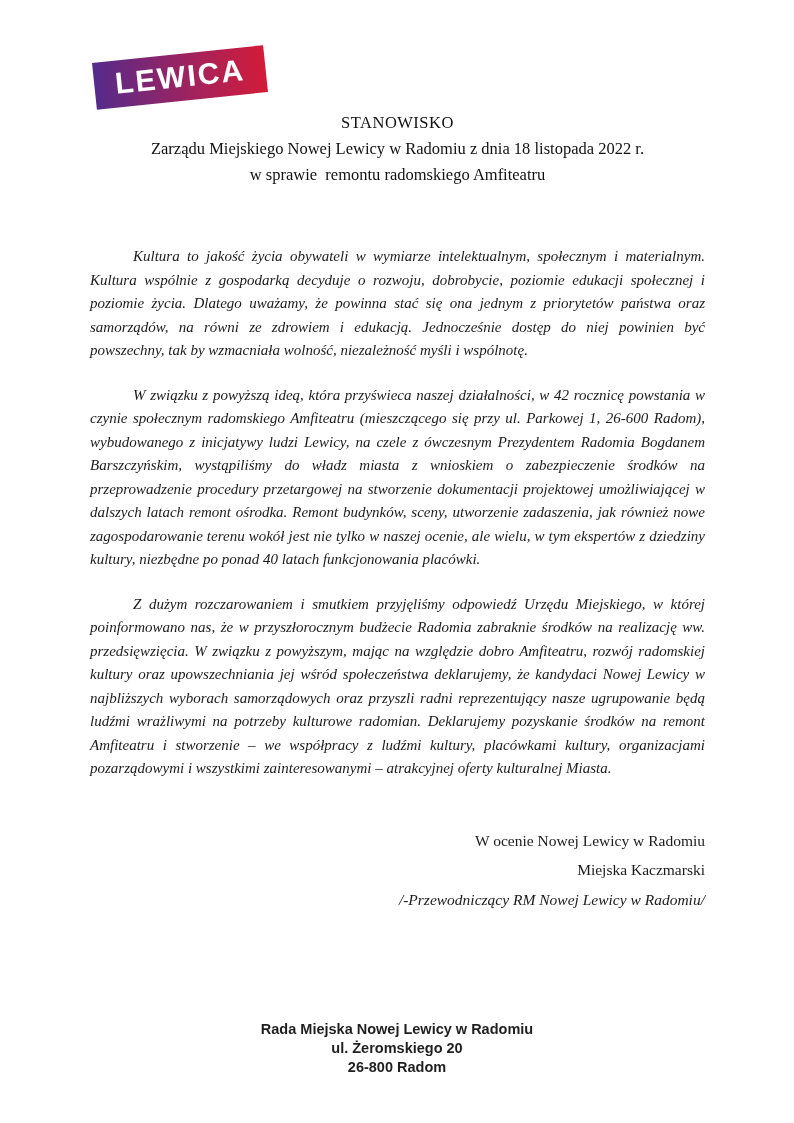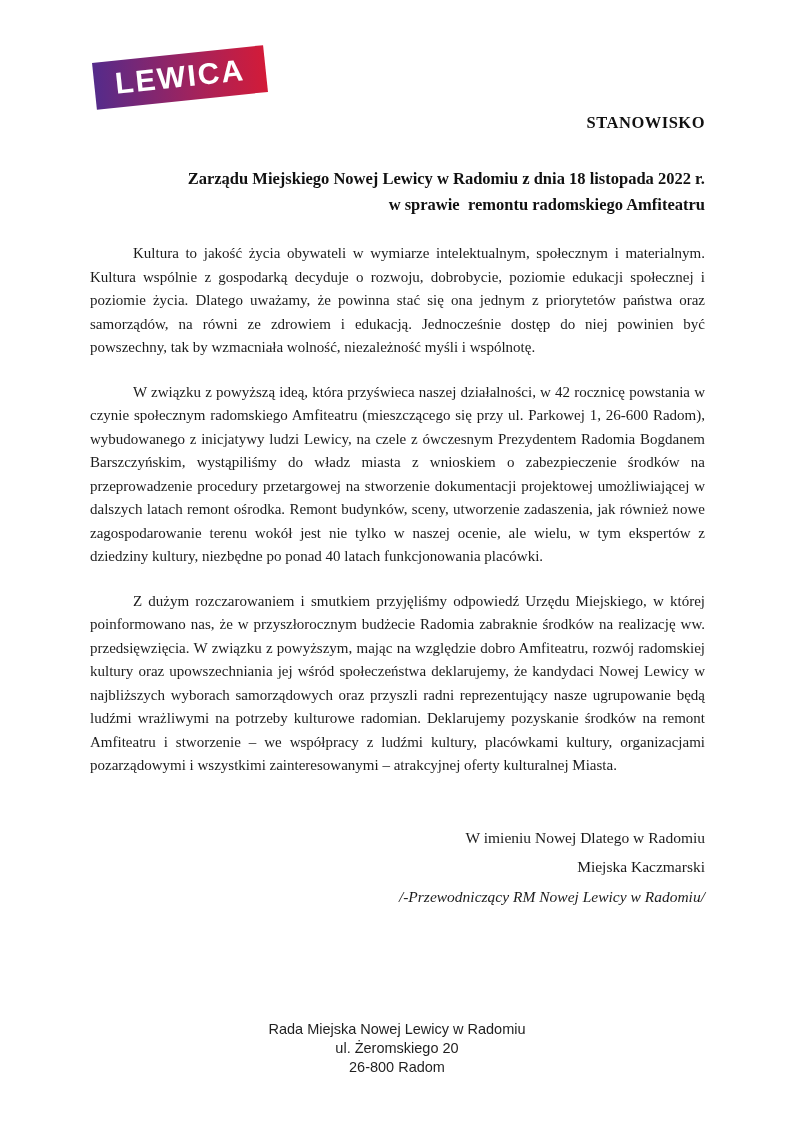--- a/index.html
+++ b/index.html
@@ -38,32 +38,32 @@
   }
 
   .content {
     position: absolute;
     left: 90px;
     top: 0;
     width: 615px;
   }
 
   .title, .subtitle, .subject {
-    text-align: right;
-    font-weight: bold;
+    text-align: center;
+    font-weight: normal;
     font-size: 16.5px;
     line-height: 22px;
     margin: 0;
     color: #111111;
   }
   .title    { margin-top: 112px; letter-spacing: 0.5px; }
-  .subtitle { margin-top: 34px; }
+  .subtitle { margin-top: 4px; }
   .subject  { margin-top: 4px; white-space: pre-wrap; }
 
-  .bodytext { margin-top: 26px; }
+  .bodytext { margin-top: 59px; font-style: italic; }
   .bodytext p {
     margin: 0 0 21px 0;
     text-align: justify;
     text-indent: 43px;
     font-size: 15px;
     line-height: 23.5px;
     color: #1b1b1b;
   }
   .bodytext p:last-child { margin-bottom: 0; }
 
@@ -79,20 +79,21 @@
   .footer {
     position: absolute;
     left: 0;
     right: 0;
     top: 1020px;
     text-align: center;
     font-family: "Liberation Sans", "DejaVu Sans", sans-serif;
     font-size: 14.5px;
     line-height: 19px;
     color: #1f1f1f;
+    font-weight: bold;
   }
 </style>
 </head>
 <body>
 
 <div class="page">
 
   <div class="logo" style="background: linear-gradient(92deg, rgb(84, 43, 139) 0%, rgb(168, 34, 89) 62%, rgb(211, 27, 56) 100%);">
     <span class="logo-text">LEWICA</span>
   </div>
@@ -105,21 +106,21 @@
 
     <h3 class="subject">w sprawie  remontu radomskiego Amfiteatru</h3>
 
     <div class="bodytext">
       <p>Kultura to jakość życia obywateli w wymiarze intelektualnym, społecznym i materialnym. Kultura wspólnie z gospodarką decyduje o rozwoju, dobrobycie, poziomie edukacji społecznej i poziomie życia. Dlatego uważamy, że powinna stać się ona jednym z priorytetów państwa oraz samorządów, na równi ze zdrowiem i edukacją. Jednocześnie dostęp do niej powinien być powszechny, tak by wzmacniała wolność, niezależność myśli i wspólnotę.</p>
       <p>W związku z powyższą ideą, która przyświeca naszej działalności, w 42 rocznicę powstania w czynie społecznym radomskiego Amfiteatru (mieszczącego się przy ul. Parkowej 1, 26-600 Radom), wybudowanego z inicjatywy ludzi Lewicy, na czele z ówczesnym Prezydentem Radomia Bogdanem Barszczyńskim, wystąpiliśmy do władz miasta z wnioskiem o zabezpieczenie środków na przeprowadzenie procedury przetargowej na stworzenie dokumentacji projektowej umożliwiającej w dalszych latach remont ośrodka. Remont budynków, sceny, utworzenie zadaszenia, jak również nowe zagospodarowanie terenu wokół jest nie tylko w naszej ocenie, ale wielu, w tym ekspertów z dziedziny kultury, niezbędne po ponad 40 latach funkcjonowania placówki.</p>
       <p>Z dużym rozczarowaniem i smutkiem przyjęliśmy odpowiedź Urzędu Miejskiego, w której poinformowano nas, że w przyszłorocznym budżecie Radomia zabraknie środków na realizację ww. przedsięwzięcia. W związku z powyższym, mając na względzie dobro Amfiteatru, rozwój radomskiej kultury oraz upowszechniania jej wśród społeczeństwa deklarujemy, że kandydaci Nowej Lewicy w najbliższych wyborach samorządowych oraz przyszli radni reprezentujący nasze ugrupowanie będą ludźmi wrażliwymi na potrzeby kulturowe radomian. Deklarujemy pozyskanie środków na remont Amfiteatru i stworzenie – we współpracy z ludźmi kultury, placówkami kultury, organizacjami pozarządowymi i wszystkimi zainteresowanymi – atrakcyjnej oferty kulturalnej Miasta.</p>
     </div>
 
     <div class="signature">
-      <div>W imieniu Nowej Dlatego w Radomiu</div>
+      <div>W ocenie Nowej Lewicy w Radomiu</div>
       <div>Miejska Kaczmarski</div>
       <div class="role">/-Przewodniczący RM Nowej Lewicy w Radomiu/</div>
     </div>
 
   </div>
 
   <div class="footer">
     <div>Rada Miejska Nowej Lewicy w Radomiu</div>
     <div>ul. Żeromskiego 20</div>
     <div>26-800 Radom</div>

